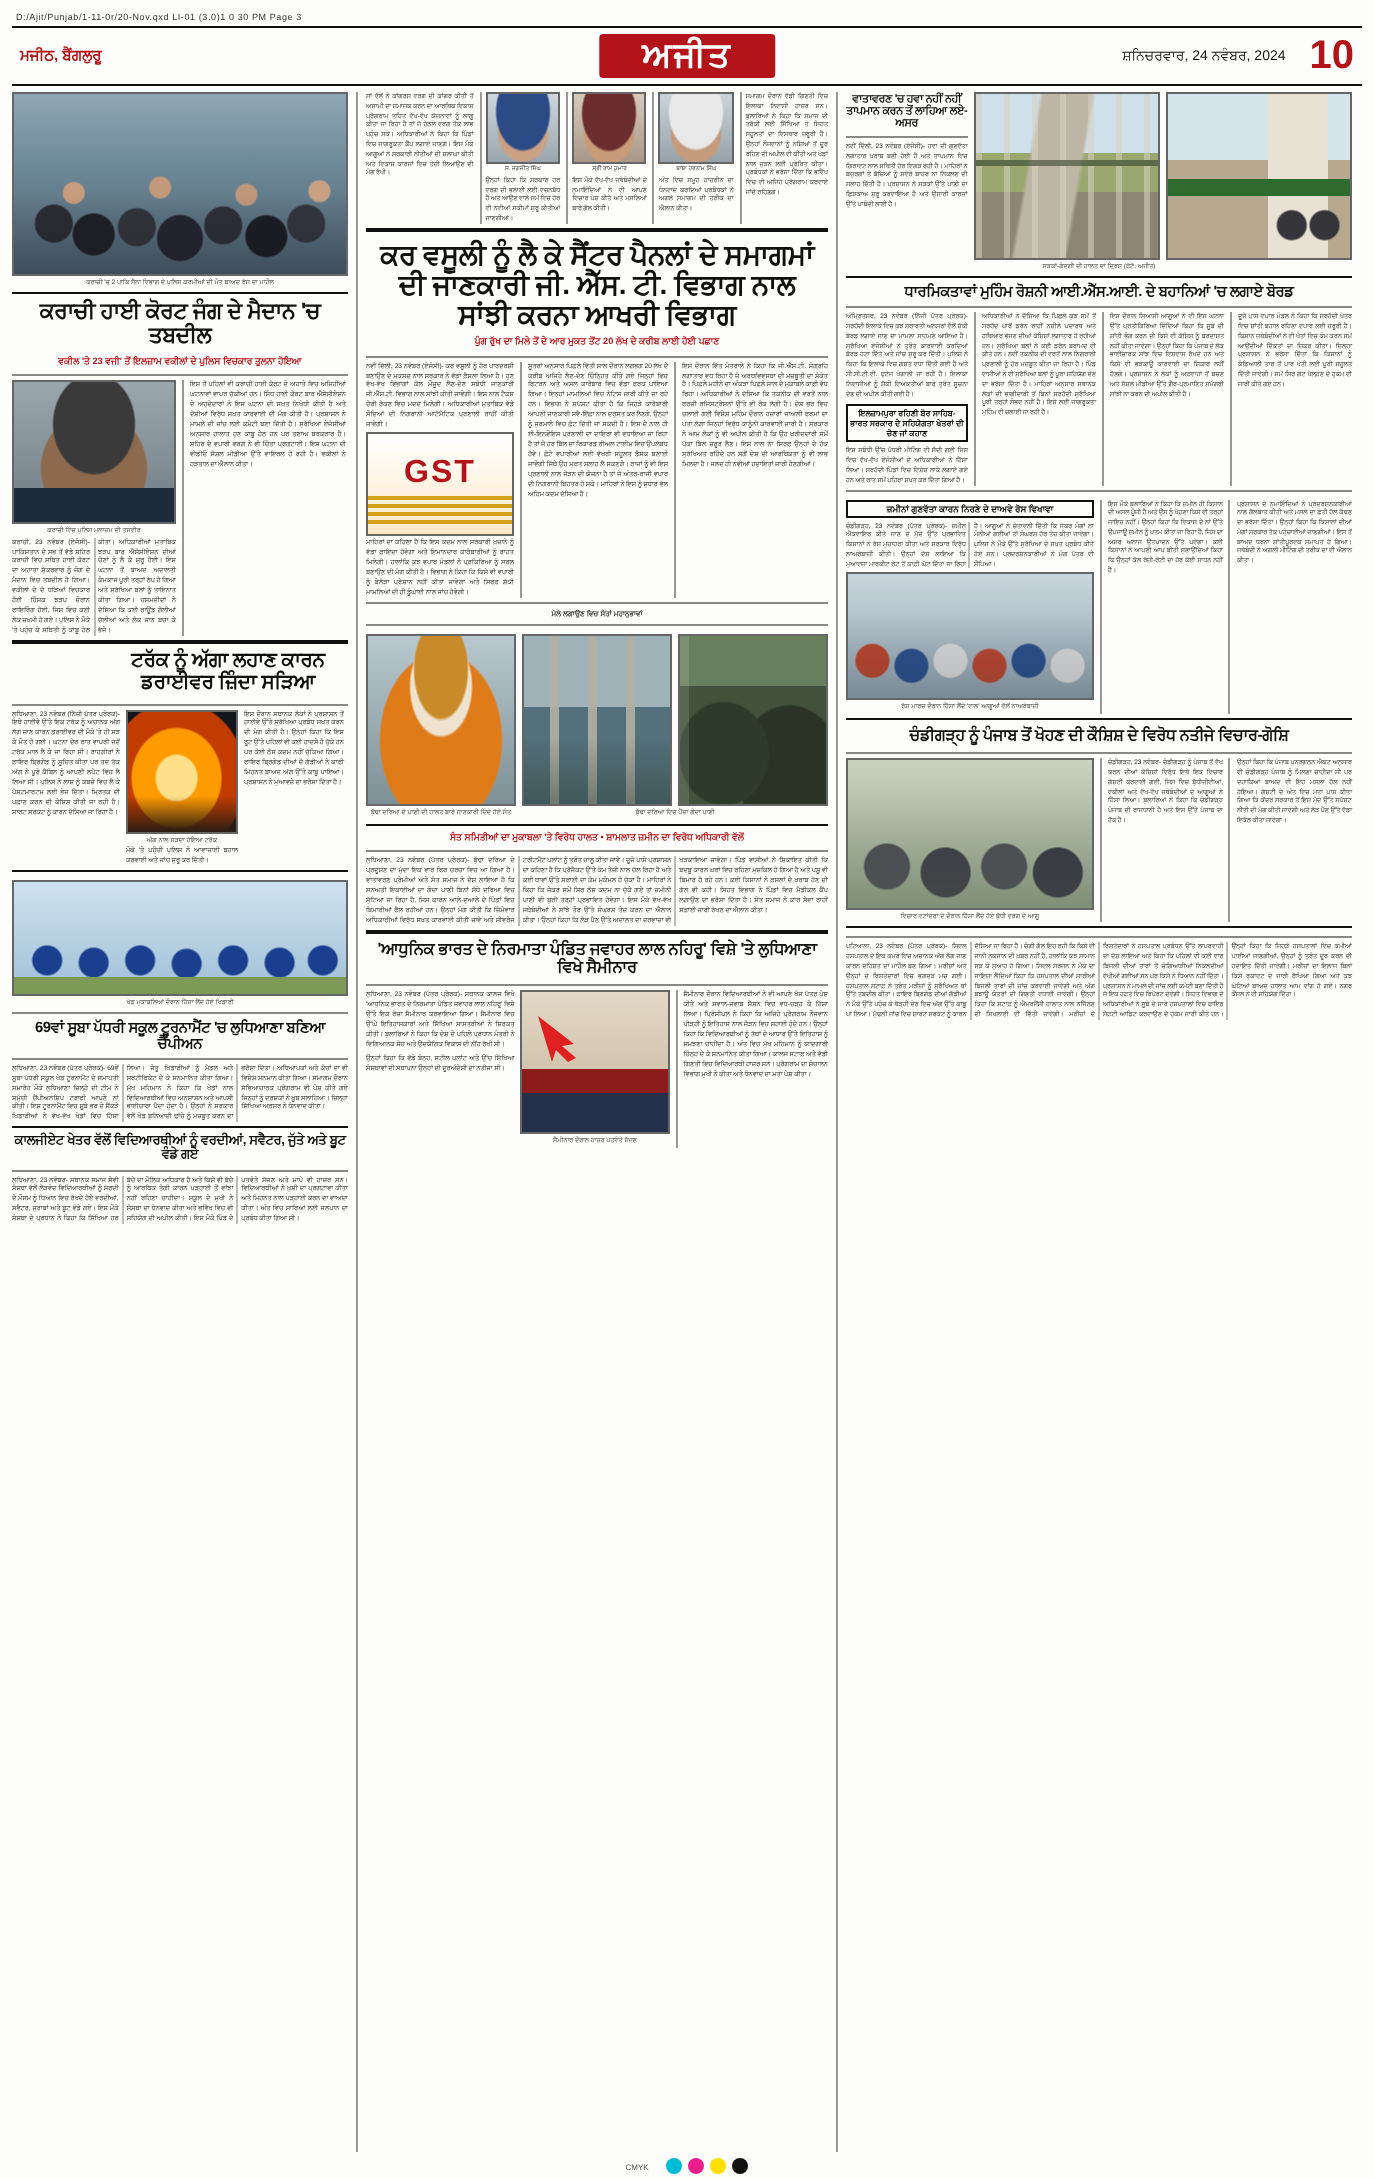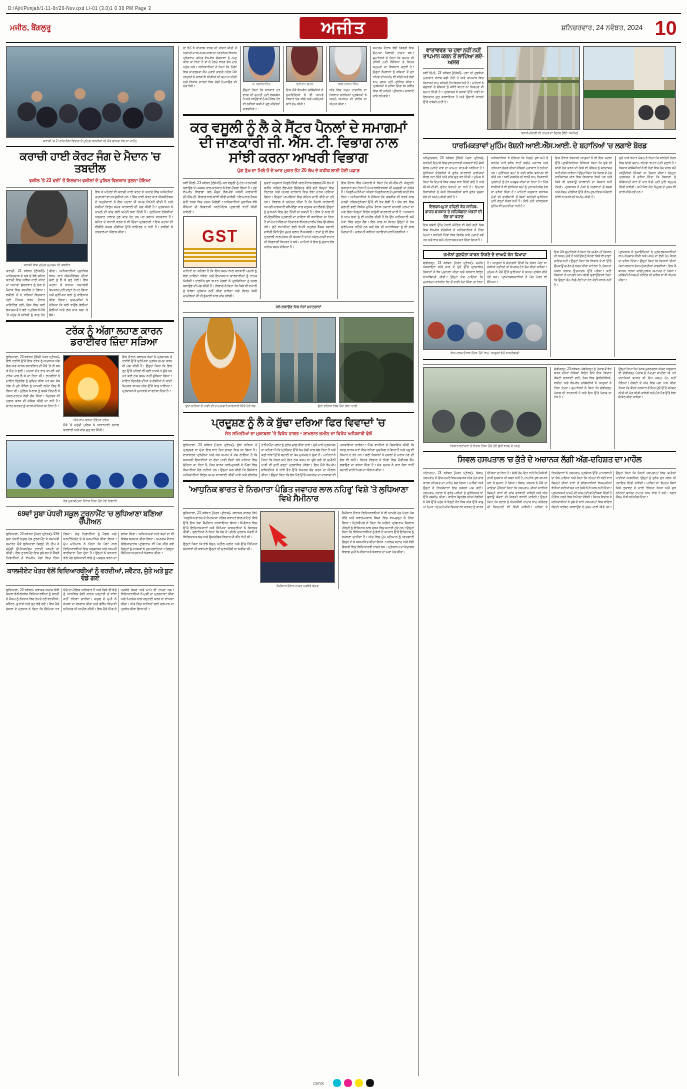--- a/index.html
+++ b/index.html
@@ -375,21 +375,20 @@
             <div class="ov" style="background:linear-gradient(90deg, rgba(255,255,255,.12) 0 6%, transparent 6%);"></div>
           </div>
         </div>
       </div>
       <div style="display:flex;gap:3px;">
         <div style="width:76px;" class="cap">ਬੁੱਢਾ ਦਰਿਆ ਦੇ ਪਾਣੀ ਦੀ ਹਾਲਤ ਬਾਰੇ ਜਾਣਕਾਰੀ ਦਿੰਦੇ ਹੋਏ ਸੰਤ</div>
         <div style="width:155px;" class="cap">ਬੁੱਢਾ ਦਰਿਆ ਵਿਚ ਪੈਂਦਾ ਗੰਦਾ ਪਾਣੀ</div>
       </div>
 
       <div class="rule"></div>
-      <div class="hl" style="font-size:10.5px;padding:2px 0;">ਪ੍ਰਦੂਸ਼ਣ ਨੂੰ ਲੈ ਕੇ ਬੁੱਢਾ ਦਰਿਆ ਫਿਰ ਵਿਵਾਦਾਂ 'ਚ</div>
       <div class="sub" style="color:#b3141a;">ਸੰਤ ਸਮਿਤੀਆਂ ਦਾ ਮੁਕਾਬਲਾ 'ਤੇ ਵਿਰੋਧ ਹਾਲਤ • ਸ਼ਾਮਲਾਤ ਜ਼ਮੀਨ ਦਾ ਵਿਰੋਧ ਅਧਿਕਾਰੀ ਵੱਲੋਂ</div>
       <div class="rule-thin"></div>
 
       <div class="body-text txtcols3" style="font-size:3.3px;">
         ਲੁਧਿਆਣਾ, 23 ਨਵੰਬਰ (ਪੱਤਰ ਪ੍ਰੇਰਕ)- ਬੁੱਢਾ ਦਰਿਆ ਦੇ ਪ੍ਰਦੂਸ਼ਣ ਦਾ ਮੁੱਦਾ ਇਕ ਵਾਰ ਫਿਰ ਚਰਚਾ ਵਿਚ ਆ ਗਿਆ ਹੈ। ਵਾਤਾਵਰਣ ਪ੍ਰੇਮੀਆਂ ਅਤੇ ਸੰਤ ਸਮਾਜ ਨੇ ਦੋਸ਼ ਲਾਇਆ ਹੈ ਕਿ ਸਨਅਤੀ ਇਕਾਈਆਂ ਦਾ ਗੰਦਾ ਪਾਣੀ ਬਿਨਾਂ ਸੋਧੇ ਦਰਿਆ ਵਿਚ ਸੁੱਟਿਆ ਜਾ ਰਿਹਾ ਹੈ, ਜਿਸ ਕਾਰਨ ਆਲੇ-ਦੁਆਲੇ ਦੇ ਪਿੰਡਾਂ ਵਿਚ ਬਿਮਾਰੀਆਂ ਫੈਲ ਰਹੀਆਂ ਹਨ। ਉਨ੍ਹਾਂ ਮੰਗ ਕੀਤੀ ਕਿ ਜ਼ਿੰਮੇਵਾਰ ਅਧਿਕਾਰੀਆਂ ਵਿਰੁੱਧ ਸਖ਼ਤ ਕਾਰਵਾਈ ਕੀਤੀ ਜਾਵੇ ਅਤੇ ਸੀਵਰੇਜ ਟਰੀਟਮੈਂਟ ਪਲਾਂਟ ਨੂੰ ਤੁਰੰਤ ਚਾਲੂ ਕੀਤਾ ਜਾਵੇ। ਦੂਜੇ ਪਾਸੇ ਪ੍ਰਸ਼ਾਸਨ ਦਾ ਕਹਿਣਾ ਹੈ ਕਿ ਪ੍ਰੋਜੈਕਟ ਉੱਤੇ ਕੰਮ ਤੇਜ਼ੀ ਨਾਲ ਚੱਲ ਰਿਹਾ ਹੈ ਅਤੇ ਕਈ ਥਾਵਾਂ ਉੱਤੇ ਸਫ਼ਾਈ ਦਾ ਕੰਮ ਮੁਕੰਮਲ ਹੋ ਚੁੱਕਾ ਹੈ। ਮਾਹਿਰਾਂ ਨੇ ਕਿਹਾ ਕਿ ਜੇਕਰ ਸਮੇਂ ਸਿਰ ਠੋਸ ਕਦਮ ਨਾ ਚੁੱਕੇ ਗਏ ਤਾਂ ਜ਼ਮੀਨੀ ਪਾਣੀ ਵੀ ਬੁਰੀ ਤਰ੍ਹਾਂ ਪ੍ਰਭਾਵਿਤ ਹੋਵੇਗਾ। ਇਸ ਮੌਕੇ ਵੱਖ-ਵੱਖ ਜਥੇਬੰਦੀਆਂ ਨੇ ਸਾਂਝੇ ਤੌਰ ਉੱਤੇ ਸੰਘਰਸ਼ ਤੇਜ਼ ਕਰਨ ਦਾ ਐਲਾਨ ਕੀਤਾ। ਉਨ੍ਹਾਂ ਕਿਹਾ ਕਿ ਲੋੜ ਪੈਣ ਉੱਤੇ ਅਦਾਲਤ ਦਾ ਦਰਵਾਜ਼ਾ ਵੀ ਖੜਕਾਇਆ ਜਾਵੇਗਾ। ਪਿੰਡ ਵਾਸੀਆਂ ਨੇ ਸ਼ਿਕਾਇਤ ਕੀਤੀ ਕਿ ਬਦਬੂ ਕਾਰਨ ਘਰਾਂ ਵਿਚ ਰਹਿਣਾ ਮੁਸ਼ਕਿਲ ਹੋ ਗਿਆ ਹੈ ਅਤੇ ਪਸ਼ੂ ਵੀ ਬਿਮਾਰ ਹੋ ਰਹੇ ਹਨ। ਕਈ ਕਿਸਾਨਾਂ ਨੇ ਫ਼ਸਲਾਂ ਦੇ ਖ਼ਰਾਬ ਹੋਣ ਦੀ ਗੱਲ ਵੀ ਕਹੀ। ਸਿਹਤ ਵਿਭਾਗ ਨੇ ਪਿੰਡਾਂ ਵਿਚ ਮੈਡੀਕਲ ਕੈਂਪ ਲਗਾਉਣ ਦਾ ਭਰੋਸਾ ਦਿੱਤਾ ਹੈ। ਸੰਤ ਸਮਾਜ ਨੇ ਕਾਰ ਸੇਵਾ ਰਾਹੀਂ ਸਫ਼ਾਈ ਜਾਰੀ ਰੱਖਣ ਦਾ ਐਲਾਨ ਕੀਤਾ।
       </div>
 
       <div class="rule-dbl"></div>
       <div class="hl" style="font-size:8.2px;padding:2px 0;">'ਆਧੁਨਿਕ ਭਾਰਤ ਦੇ ਨਿਰਮਾਤਾ ਪੰਡਿਤ ਜਵਾਹਰ ਲਾਲ ਨਹਿਰੂ' ਵਿਸ਼ੇ 'ਤੇ ਲੁਧਿਆਣਾ ਵਿਖੇ ਸੈਮੀਨਾਰ</div>
       <div class="rule-thin"></div>
@@ -516,20 +515,21 @@
           </div>
         </div>
         <div style="width:62px;" class="divider-v">
           <div class="body-text" style="font-size:3.2px;padding-left:3px;">
             ਪ੍ਰਸ਼ਾਸਨ ਦੇ ਨੁਮਾਇੰਦਿਆਂ ਨੇ ਪ੍ਰਦਰਸ਼ਨਕਾਰੀਆਂ ਨਾਲ ਗੱਲਬਾਤ ਕੀਤੀ ਅਤੇ ਮਸਲੇ ਦਾ ਛੇਤੀ ਹੱਲ ਕੱਢਣ ਦਾ ਭਰੋਸਾ ਦਿੱਤਾ। ਉਨ੍ਹਾਂ ਕਿਹਾ ਕਿ ਕਿਸਾਨਾਂ ਦੀਆਂ ਮੰਗਾਂ ਸਰਕਾਰ ਤੱਕ ਪਹੁੰਚਾਈਆਂ ਜਾਣਗੀਆਂ। ਇਸ ਤੋਂ ਬਾਅਦ ਧਰਨਾ ਸ਼ਾਂਤੀਪੂਰਵਕ ਸਮਾਪਤ ਹੋ ਗਿਆ। ਜਥੇਬੰਦੀ ਨੇ ਅਗਲੀ ਮੀਟਿੰਗ ਦੀ ਤਰੀਕ ਦਾ ਵੀ ਐਲਾਨ ਕੀਤਾ।
           </div>
         </div>
       </div>
 
       <div class="rule"></div>
+      <div class="hl" style="font-size:8px;padding:2px 0;">ਚੰਡੀਗੜ੍ਹ ਨੂੰ ਪੰਜਾਬ ਤੋਂ ਖੋਹਣ ਦੀ ਕੌਸ਼ਿਸ਼ ਦੇ ਵਿਰੋਧ ਨਤੀਜੇ ਵਿਚਾਰ-ਗੋਸ਼ਿ</div>
       <div class="rule-thin"></div>
 
       <div style="display:flex;gap:3px;">
         <div style="width:125px;">
           <div class="ph" style="height:76px;border:.5px solid #666;">
             <div class="ov" style="background:linear-gradient(#c8d3c0,#8d9a85);"></div>
             <div class="ov" style="background:
               radial-gradient(circle at 16% 72%, #4a4a52 0 11px, transparent 12px),
               radial-gradient(circle at 40% 76%, #3a3a44 0 12px, transparent 13px),
               radial-gradient(circle at 64% 72%, #4a4a52 0 11px, transparent 12px),
@@ -544,21 +544,20 @@
           </div>
         </div>
         <div style="width:62px;" class="divider-v">
           <div class="body-text" style="font-size:3.2px;padding-left:3px;">
             ਉਨ੍ਹਾਂ ਕਿਹਾ ਕਿ ਪੰਜਾਬ ਪੁਨਰਗਠਨ ਐਕਟ ਅਨੁਸਾਰ ਵੀ ਚੰਡੀਗੜ੍ਹ ਪੰਜਾਬ ਨੂੰ ਮਿਲਣਾ ਚਾਹੀਦਾ ਸੀ ਪਰ ਦਹਾਕਿਆਂ ਬਾਅਦ ਵੀ ਇਹ ਮਸਲਾ ਹੱਲ ਨਹੀਂ ਹੋਇਆ। ਗੋਸ਼ਟੀ ਦੇ ਅੰਤ ਵਿਚ ਮਤਾ ਪਾਸ ਕੀਤਾ ਗਿਆ ਕਿ ਕੇਂਦਰ ਸਰਕਾਰ ਤੋਂ ਇਸ ਮੁੱਦੇ ਉੱਤੇ ਸਪੱਸ਼ਟ ਨੀਤੀ ਦੀ ਮੰਗ ਕੀਤੀ ਜਾਵੇਗੀ ਅਤੇ ਲੋੜ ਪੈਣ ਉੱਤੇ ਵੱਡਾ ਇਕੱਠ ਕੀਤਾ ਜਾਵੇਗਾ।
           </div>
         </div>
       </div>
 
       <div class="rule"></div>
-      <div class="hl" style="font-size:8px;padding:2px 0;">ਸਿਵਲ ਹਸਪਤਾਲ 'ਚ ਕੁੱਤੇ ਦੇ ਅਚਾਨਕ ਲੱਗੀ ਅੱਗ-ਦਹਿਸ਼ਤ ਦਾ ਮਾਹੌਲ</div>
       <div class="rule-thin"></div>
 
       <div class="body-text txtcols4" style="font-size:3.2px;">
         ਪਟਿਆਲਾ, 23 ਨਵੰਬਰ (ਪੱਤਰ ਪ੍ਰੇਰਕ)- ਸਿਵਲ ਹਸਪਤਾਲ ਦੇ ਇਕ ਕਮਰੇ ਵਿਚ ਅਚਾਨਕ ਅੱਗ ਲੱਗ ਜਾਣ ਕਾਰਨ ਦਹਿਸ਼ਤ ਦਾ ਮਾਹੌਲ ਬਣ ਗਿਆ। ਮਰੀਜ਼ਾਂ ਅਤੇ ਉਨ੍ਹਾਂ ਦੇ ਰਿਸ਼ਤੇਦਾਰਾਂ ਵਿਚ ਭਗਦੜ ਮਚ ਗਈ। ਹਸਪਤਾਲ ਸਟਾਫ਼ ਨੇ ਤੁਰੰਤ ਮਰੀਜ਼ਾਂ ਨੂੰ ਸੁਰੱਖਿਅਤ ਥਾਂ ਉੱਤੇ ਤਬਦੀਲ ਕੀਤਾ। ਫਾਇਰ ਬ੍ਰਿਗੇਡ ਦੀਆਂ ਗੱਡੀਆਂ ਨੇ ਮੌਕੇ ਉੱਤੇ ਪਹੁੰਚ ਕੇ ਥੋੜ੍ਹੀ ਦੇਰ ਵਿਚ ਅੱਗ ਉੱਤੇ ਕਾਬੂ ਪਾ ਲਿਆ। ਮੁੱਢਲੀ ਜਾਂਚ ਵਿਚ ਸ਼ਾਰਟ ਸਰਕਟ ਨੂੰ ਕਾਰਨ ਦੱਸਿਆ ਜਾ ਰਿਹਾ ਹੈ। ਚੰਗੀ ਗੱਲ ਇਹ ਰਹੀ ਕਿ ਕਿਸੇ ਵੀ ਜਾਨੀ ਨੁਕਸਾਨ ਦੀ ਖ਼ਬਰ ਨਹੀਂ ਹੈ, ਹਾਲਾਂਕਿ ਕੁਝ ਸਾਮਾਨ ਸੜ ਕੇ ਸੁਆਹ ਹੋ ਗਿਆ। ਸਿਵਲ ਸਰਜਨ ਨੇ ਮੌਕੇ ਦਾ ਜਾਇਜ਼ਾ ਲੈਂਦਿਆਂ ਕਿਹਾ ਕਿ ਹਸਪਤਾਲ ਦੀਆਂ ਸਾਰੀਆਂ ਬਿਜਲੀ ਤਾਰਾਂ ਦੀ ਜਾਂਚ ਕਰਵਾਈ ਜਾਵੇਗੀ ਅਤੇ ਅੱਗ ਬੁਝਾਊ ਯੰਤਰਾਂ ਦੀ ਗਿਣਤੀ ਵਧਾਈ ਜਾਵੇਗੀ। ਉਨ੍ਹਾਂ ਕਿਹਾ ਕਿ ਸਟਾਫ਼ ਨੂੰ ਐਮਰਜੈਂਸੀ ਹਾਲਾਤ ਨਾਲ ਨਜਿੱਠਣ ਦੀ ਸਿਖਲਾਈ ਵੀ ਦਿੱਤੀ ਜਾਵੇਗੀ। ਮਰੀਜ਼ਾਂ ਦੇ ਰਿਸ਼ਤੇਦਾਰਾਂ ਨੇ ਹਸਪਤਾਲ ਪ੍ਰਬੰਧਨ ਉੱਤੇ ਲਾਪਰਵਾਹੀ ਦਾ ਦੋਸ਼ ਲਾਇਆ ਅਤੇ ਕਿਹਾ ਕਿ ਪਹਿਲਾਂ ਵੀ ਕਈ ਵਾਰ ਬਿਜਲੀ ਦੀਆਂ ਤਾਰਾਂ ਤੋਂ ਚੰਗਿਆੜੀਆਂ ਨਿਕਲਦੀਆਂ ਵੇਖੀਆਂ ਗਈਆਂ ਸਨ ਪਰ ਕਿਸੇ ਨੇ ਧਿਆਨ ਨਹੀਂ ਦਿੱਤਾ। ਪ੍ਰਸ਼ਾਸਨ ਨੇ ਮਾਮਲੇ ਦੀ ਜਾਂਚ ਲਈ ਕਮੇਟੀ ਬਣਾ ਦਿੱਤੀ ਹੈ ਜੋ ਇਕ ਹਫ਼ਤੇ ਵਿਚ ਰਿਪੋਰਟ ਦੇਵੇਗੀ। ਸਿਹਤ ਵਿਭਾਗ ਦੇ ਅਧਿਕਾਰੀਆਂ ਨੇ ਸੂਬੇ ਦੇ ਸਾਰੇ ਹਸਪਤਾਲਾਂ ਵਿਚ ਫਾਇਰ ਸੇਫ਼ਟੀ ਆਡਿਟ ਕਰਵਾਉਣ ਦੇ ਹੁਕਮ ਜਾਰੀ ਕੀਤੇ ਹਨ। ਉਨ੍ਹਾਂ ਕਿਹਾ ਕਿ ਜਿਹੜੇ ਹਸਪਤਾਲਾਂ ਵਿਚ ਕਮੀਆਂ ਪਾਈਆਂ ਜਾਣਗੀਆਂ, ਉਨ੍ਹਾਂ ਨੂੰ ਤੁਰੰਤ ਦੂਰ ਕਰਨ ਦੀ ਹਦਾਇਤ ਦਿੱਤੀ ਜਾਵੇਗੀ। ਮਰੀਜ਼ਾਂ ਦਾ ਇਲਾਜ ਬਿਨਾਂ ਕਿਸੇ ਰੁਕਾਵਟ ਦੇ ਜਾਰੀ ਰੱਖਿਆ ਗਿਆ ਅਤੇ ਕੁਝ ਘੰਟਿਆਂ ਬਾਅਦ ਹਾਲਾਤ ਆਮ ਵਾਂਗ ਹੋ ਗਏ। ਨਗਰ ਕੌਂਸਲ ਨੇ ਵੀ ਸਹਿਯੋਗ ਦਿੱਤਾ।
       </div>
     </div>
   </div>
 
   <div class="regbar">
     <span class="reg-label">CMYK</span>

